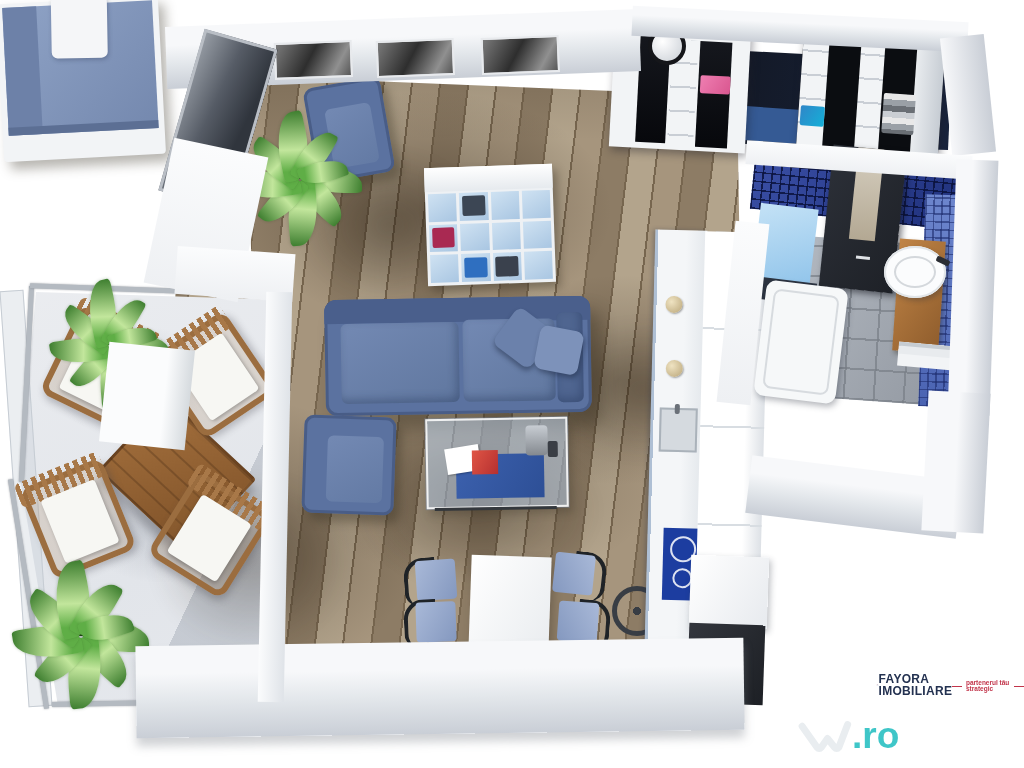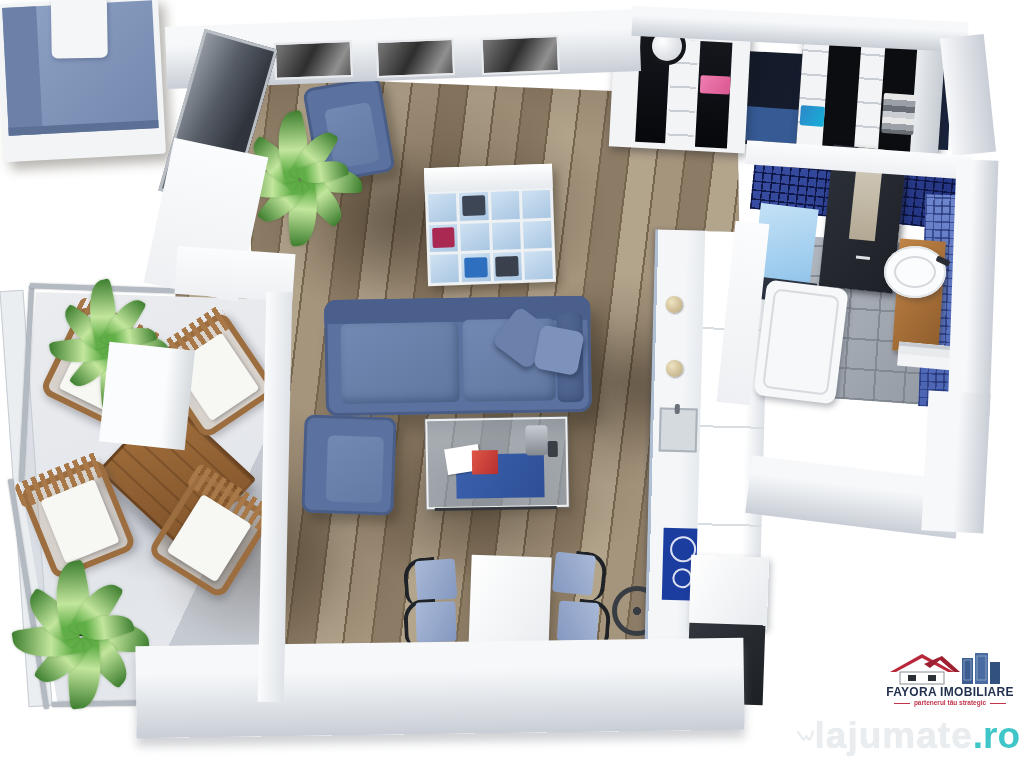--- a/index.html
+++ b/index.html
@@ -189,21 +189,21 @@
     background:linear-gradient(120deg,#c08446,var(--vanity,#8e5c2c));box-shadow:2px 3px 5px rgba(40,35,25,.4);}
   .sink{left:884px;top:246px;width:62px;height:52px;border-radius:50%;background:#fbfcfd;
     box-shadow:inset 0 0 0 2px #e1e5e8, 2px 3px 5px rgba(40,45,60,.3);}
   .sink::after{content:"";position:absolute;inset:10px;border:2px solid #d4d8dc;border-radius:50%;}
   .faucet{left:936px;top:258px;width:14px;height:6px;background:#2a2d33;border-radius:2px;transform:rotate(25deg);}
   .towel-rail{left:898px;top:344px;width:56px;height:24px;transform:rotate(5deg);background:#f2f4f6;
     box-shadow:inset 0 4px 0 #c6ccd2, inset 0 12px 0 #e8ebee;}
 
   
   .agency{left:876px;top:650px;width:148px;height:70px;background:#fff;display:flex;
-    flex-direction:column;align-items:center;justify-content:flex-start;}
+    flex-direction:row;align-items:center;justify-content:flex-start;}
   .agency .art{width:132px;height:36px;}
   .agency .nm{font-size:12px;font-weight:bold;letter-spacing:.3px;color:var(--agency_text,#233150);line-height:1;}
   .agency .tg{display:flex;align-items:center;gap:4px;margin-top:2px;}
   .agency .tg span{font-size:6.5px;font-weight:bold;color:var(--agency_tag,#c2344a);line-height:1;}
   .agency .tg i{display:block;width:16px;height:1px;background:var(--agency_tag,#c2344a);}
   .watermark{left:796px;top:706px;width:224px;height:58px;display:flex;align-items:center;}
   .watermark .wm-text{font-size:37px;font-weight:bold;letter-spacing:1px;
     color:var(--wm_text,#e9edf0);text-shadow:0 0 1px #d9dee2;line-height:1;}
   .watermark .wm-tld{font-size:37px;font-weight:bold;color:var(--wm_tld,#3fc6c8);line-height:1;}
 </style>
@@ -443,17 +443,16 @@
       <i></i>
       <span>partenerul tău strategic</span>
       <i></i>
     </div>
   </div>
 
   <div class="abs watermark">
     <svg width="56" height="46" viewBox="0 0 64 52">
       <path d="M7 16 L24 40 Q26.5 43 29 40 L36 30 L44 40 Q46.5 43 49 40 L59 14" fill="none" stroke="var(--wm_text,#e9edf0)" stroke-width="8" stroke-linecap="round" stroke-linejoin="round"></path>
     </svg>
-    <span class="wm-text">lajumate</span>
     <span class="wm-tld">.ro</span>
   </div>
 
 </div>
 
 </body></html>

